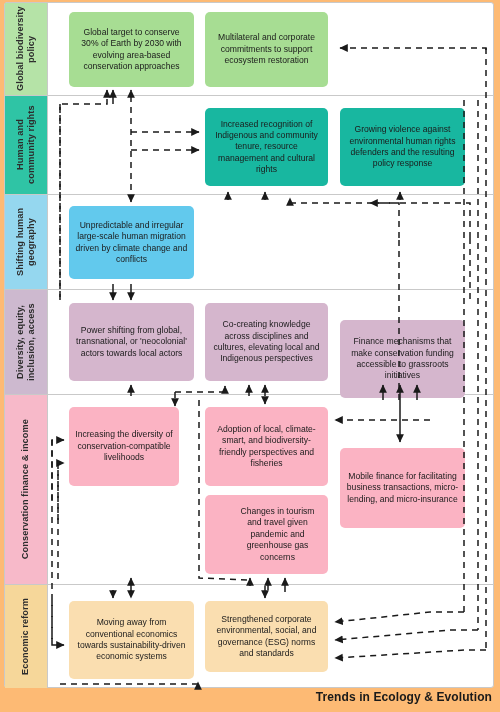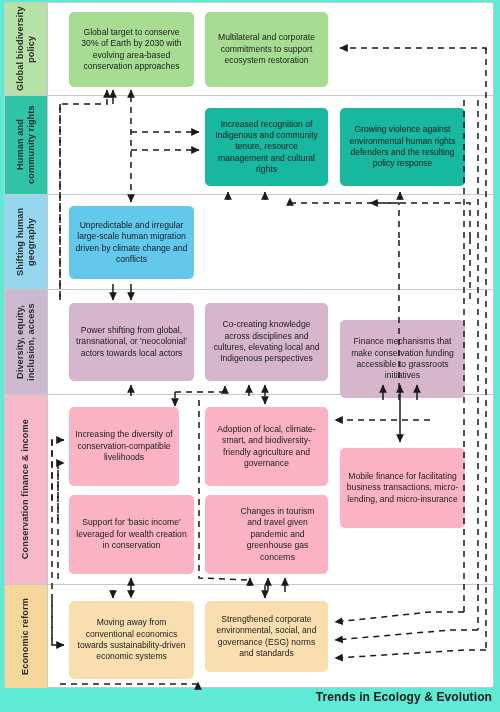--- a/index.html
+++ b/index.html
@@ -1,20 +1,20 @@
 <!DOCTYPE html>
 <html><head>
 <meta charset="utf-8">
 <style>
   html,body{margin:0;padding:0;background:#ffffff;}
   body{font-family:"Liberation Sans","DejaVu Sans",sans-serif;}
   #figure{
     position:relative;
     width:500px;height:712px;
-    background:#5eead4;
+    background:#fdba74;
     overflow:hidden;
   }
   #frame{
     position:absolute;left:4px;top:2px;width:490px;height:686px;
     border:1px solid #c9c9c9;border-radius:3px;box-sizing:border-box;
     background:#fff;
   }
   .row{
     position:absolute;left:0;width:488px;box-sizing:border-box;
     border-bottom:1px solid #c9c9c9;
@@ -103,25 +103,22 @@
   </div>
 
   <div class="row" style="left:5px;top:395px;height:190px;">
     <div class="rowlabel" style="background:#f7b9c9;">
       <span>Conservation finance &amp; income</span>
     </div>
   </div>
   <div class="box" style="left:69px;top:407px;width:110px;height:79px;background:#fbb3c3;">
     <span>Increasing the diversity of conservation-compatible livelihoods</span>
   </div>
-  <div class="box" style="left:69px;top:495px;width:125px;height:79px;background:#fbb3c3;">
-    <span>Support for 'basic income' leveraged for wealth creation in conservation</span>
-  </div>
   <div class="box" style="left:205px;top:407px;width:123px;height:79px;background:#fbb3c3;">
-    <span>Adoption of local, climate-smart, and biodiversity-friendly agriculture and governance</span>
+    <span>Adoption of local, climate-smart, and biodiversity-friendly perspectives and fisheries</span>
   </div>
   <div class="box" style="left:205px;top:495px;width:123px;height:79px;background:#fbb3c3;padding-left:28px;">
     <span>Changes in tourism and travel given pandemic and greenhouse gas concerns</span>
   </div>
   <div class="box" style="left:340px;top:448px;width:125px;height:80px;background:#fbb3c3;">
     <span>Mobile finance for facilitating business transactions, micro-lending, and micro-insurance</span>
   </div>
 
   <div class="row last" style="left:5px;top:585px;height:103px;">
     <div class="rowlabel" style="background:#f6d79a;">

